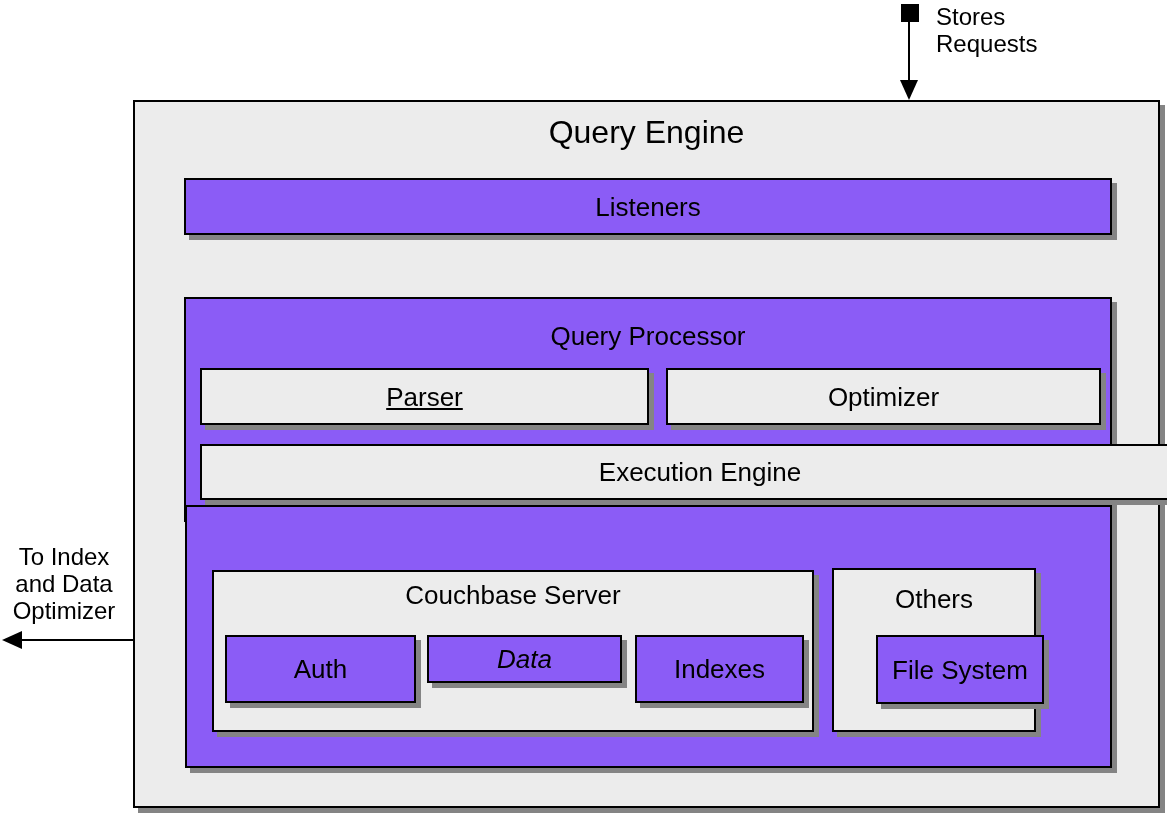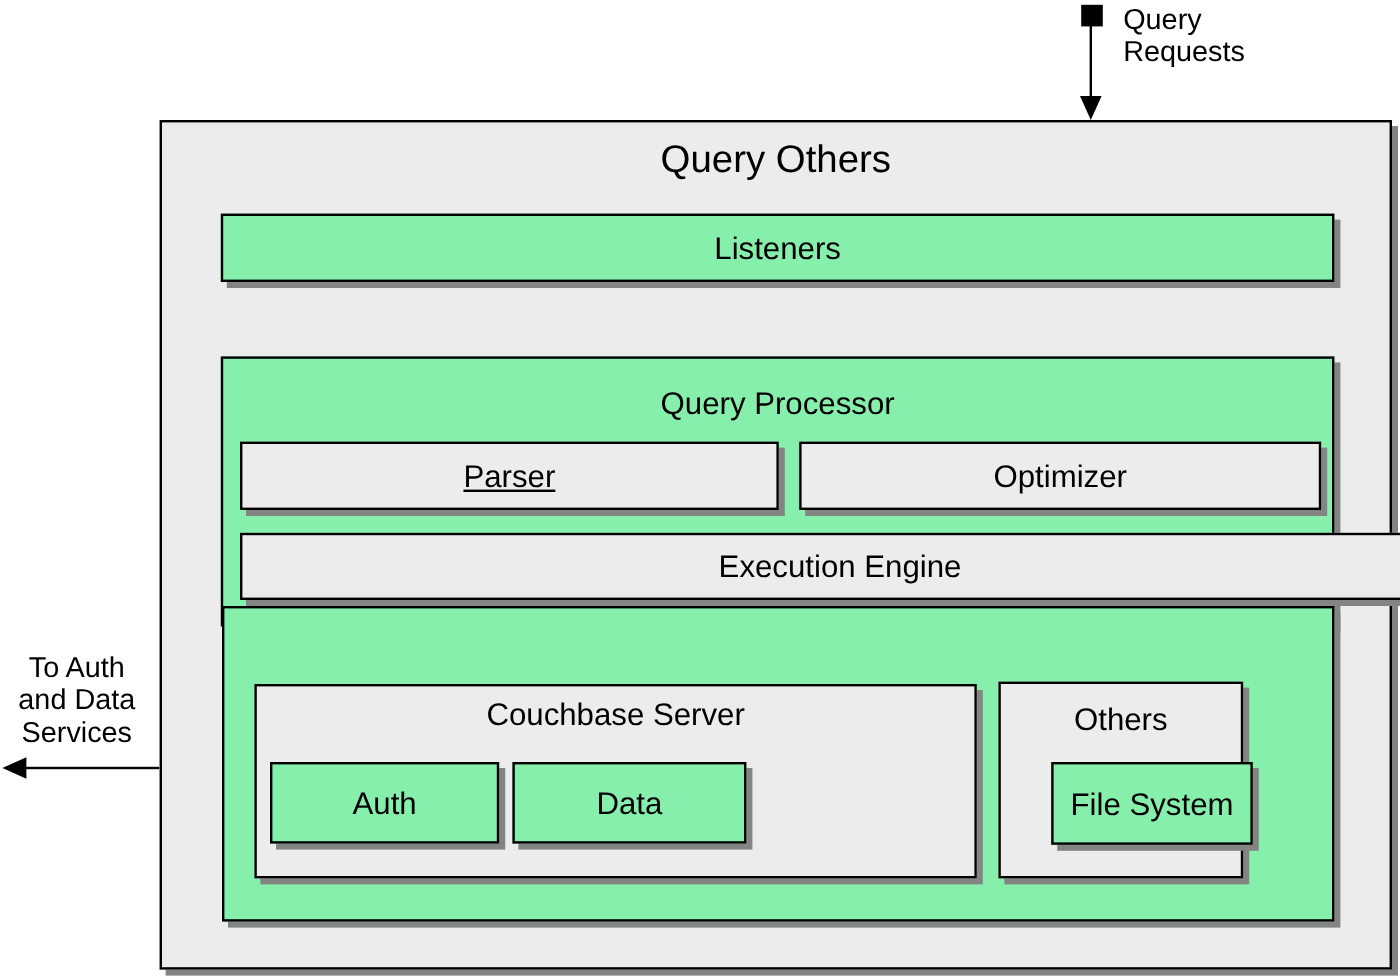--- a/index.html
+++ b/index.html
@@ -16,21 +16,21 @@
     color: #000000;
     overflow: hidden;
   }
   .box {
     position: absolute;
     box-sizing: border-box;
     border: 2px solid #000000;
     box-shadow: 5px 5px 0 #848484;
   }
   .fill-gray  { background: #ececec; }
-  .fill-white { background: #86efac; }
+  .fill-white { background: #8b5cf6; }
   .center {
     display: flex;
     align-items: center;
     justify-content: center;
   }
   .label26 {
     font-size: 26px;
     line-height: 30px;
     white-space: nowrap;
   }
@@ -80,29 +80,29 @@
   }
 </style>
 </head>
 <body>
 
 <div class="canvas">
 
   <div class="square-marker" style="left:901px; top:4px;"></div>
   <div class="line" style="left:908px; top:20px; width:2px; height:62px;"></div>
   <div class="arrowhead-down" style="left:900px; top:80px;"></div>
-  <div class="annotation" style="left:936px; top:3px; width:116px;">Query Requests</div>
+  <div class="annotation" style="left:936px; top:3px; width:116px;">Stores Requests</div>
 
-  <div class="annotation" style="left:8px; top:543px; width:112px; text-align:center;">To Auth and Data Services</div>
+  <div class="annotation" style="left:8px; top:543px; width:112px; text-align:center;">To Index and Data Optimizer</div>
   <div class="line" style="left:20px; top:639px; width:113px; height:2px;"></div>
   <div class="arrowhead-left" style="left:2px; top:631px;"></div>
 
   <div class="box fill-gray" style="left:133px; top:100px; width:1027px; height:708px;">
 
-    <div class="main-title">Query Others</div>
+    <div class="main-title">Query Engine</div>
 
     <div class="box fill-white center label26" style="left:49px; top:76px; width:928px; height:57px;">
       <span>Listeners</span>
     </div>
 
     <div class="box fill-white" style="left:49px; top:158px; width:928px; height:225px;margin-top:37px;">
       <div class="box-title" style="top:22px;">Query Processor</div>
 
       <div class="box fill-gray center label26" style="left:14px; top:69px; width:449px; height:57px;text-decoration:underline;">
         <span>Parser</span>
@@ -119,24 +119,27 @@
 
     <div class="box fill-white" style="left:50px; top:403px; width:927px; height:263px;">
 
       <div class="box fill-gray" style="left:25px; top:63px; width:602px; height:162px;">
         <div class="box-title" style="top:8px;">Couchbase Server</div>
 
         <div class="box fill-white center label26" style="left:11px; top:63px; width:191px; height:68px;">
           <span>Auth</span>
         </div>
 
-        <div class="box fill-white center label26" style="left:213px; top:63px; width:195px; height:68px;">
+        <div class="box fill-white center label26" style="left:213px; top:63px; width:195px; height:48px;font-style:italic;">
           <span>Data</span>
         </div>
 
+        <div class="box fill-white center label26" style="left:421px; top:63px; width:169px; height:68px;">
+          <span>Indexes</span>
+        </div>
       </div>
 
       <div class="box fill-gray" style="left:645px; top:61px; width:204px; height:164px;">
         <div class="box-title" style="top:14px;">Others</div>
 
         <div class="box fill-white center label26" style="left:42px; top:65px; width:168px; height:69px;">
           <span>File System</span>
         </div>
       </div>
     </div>

